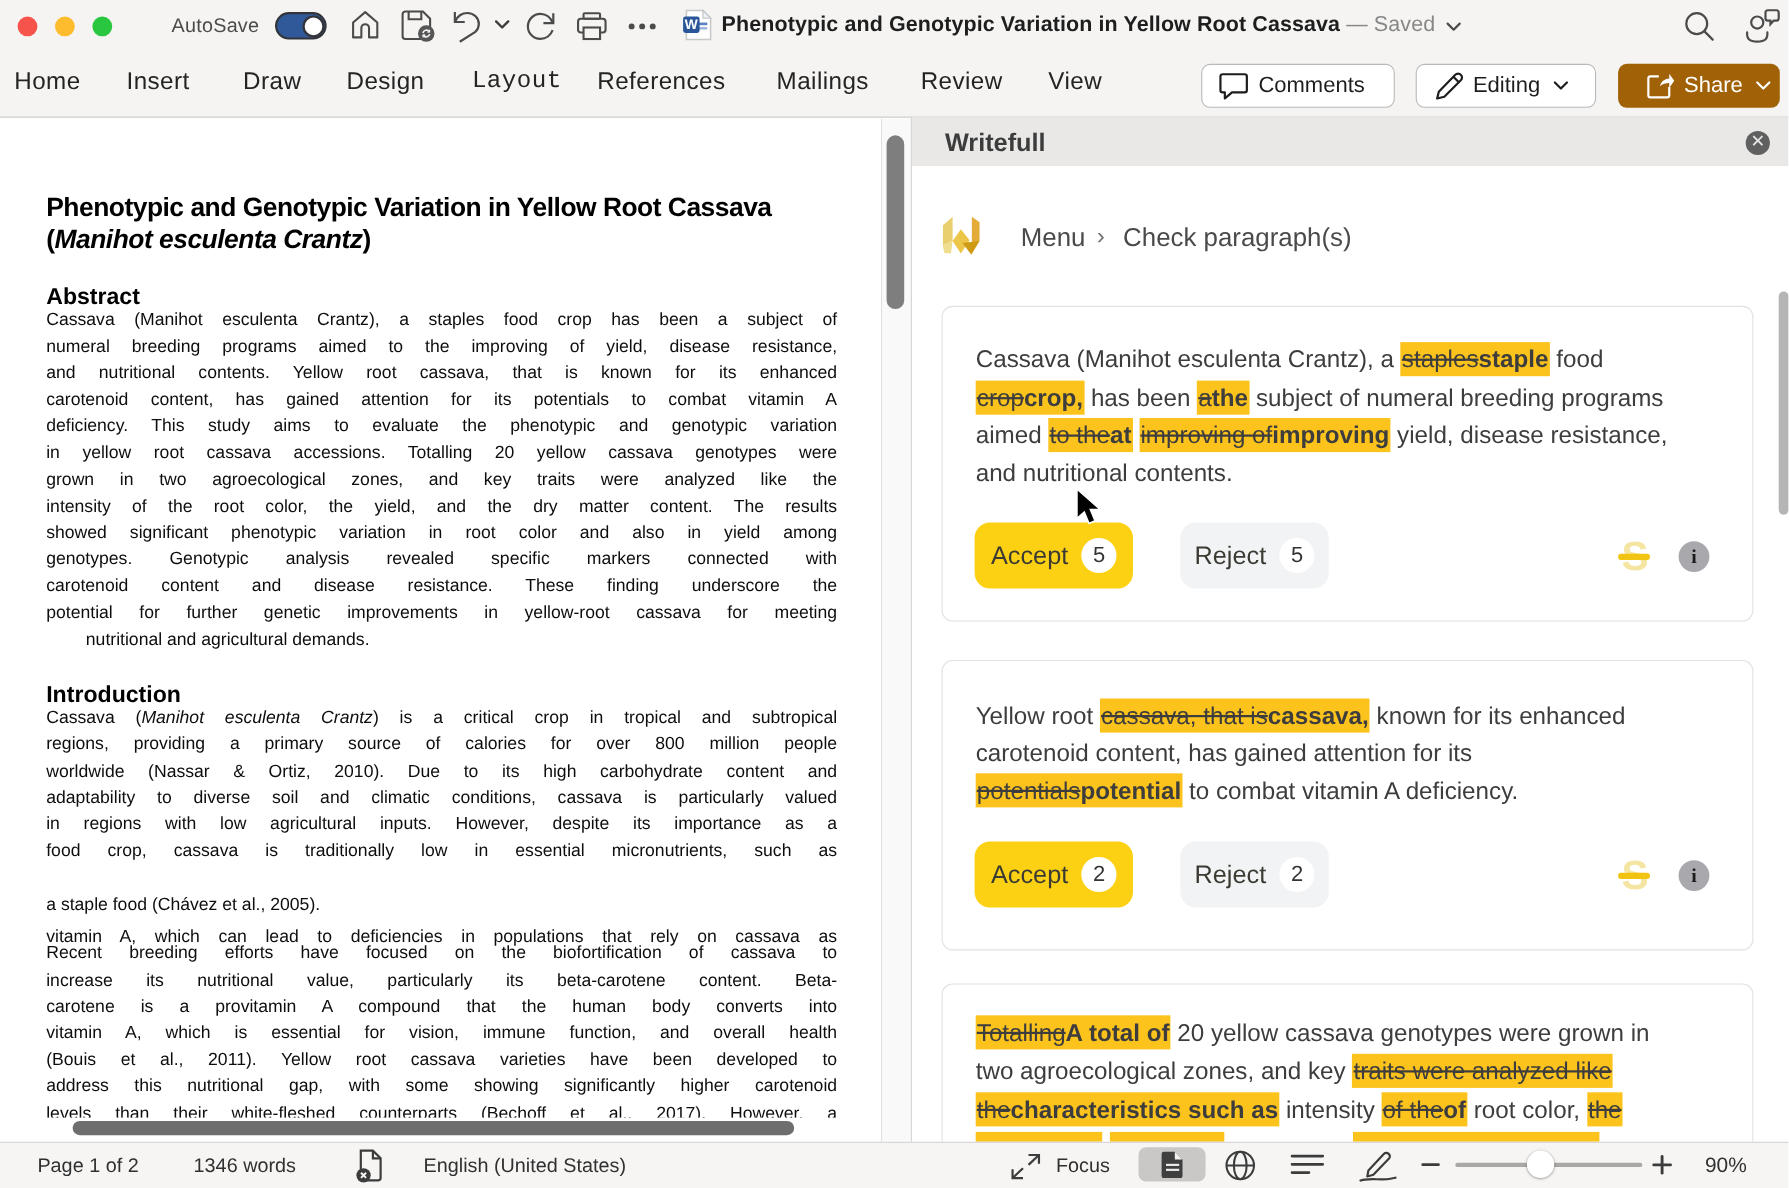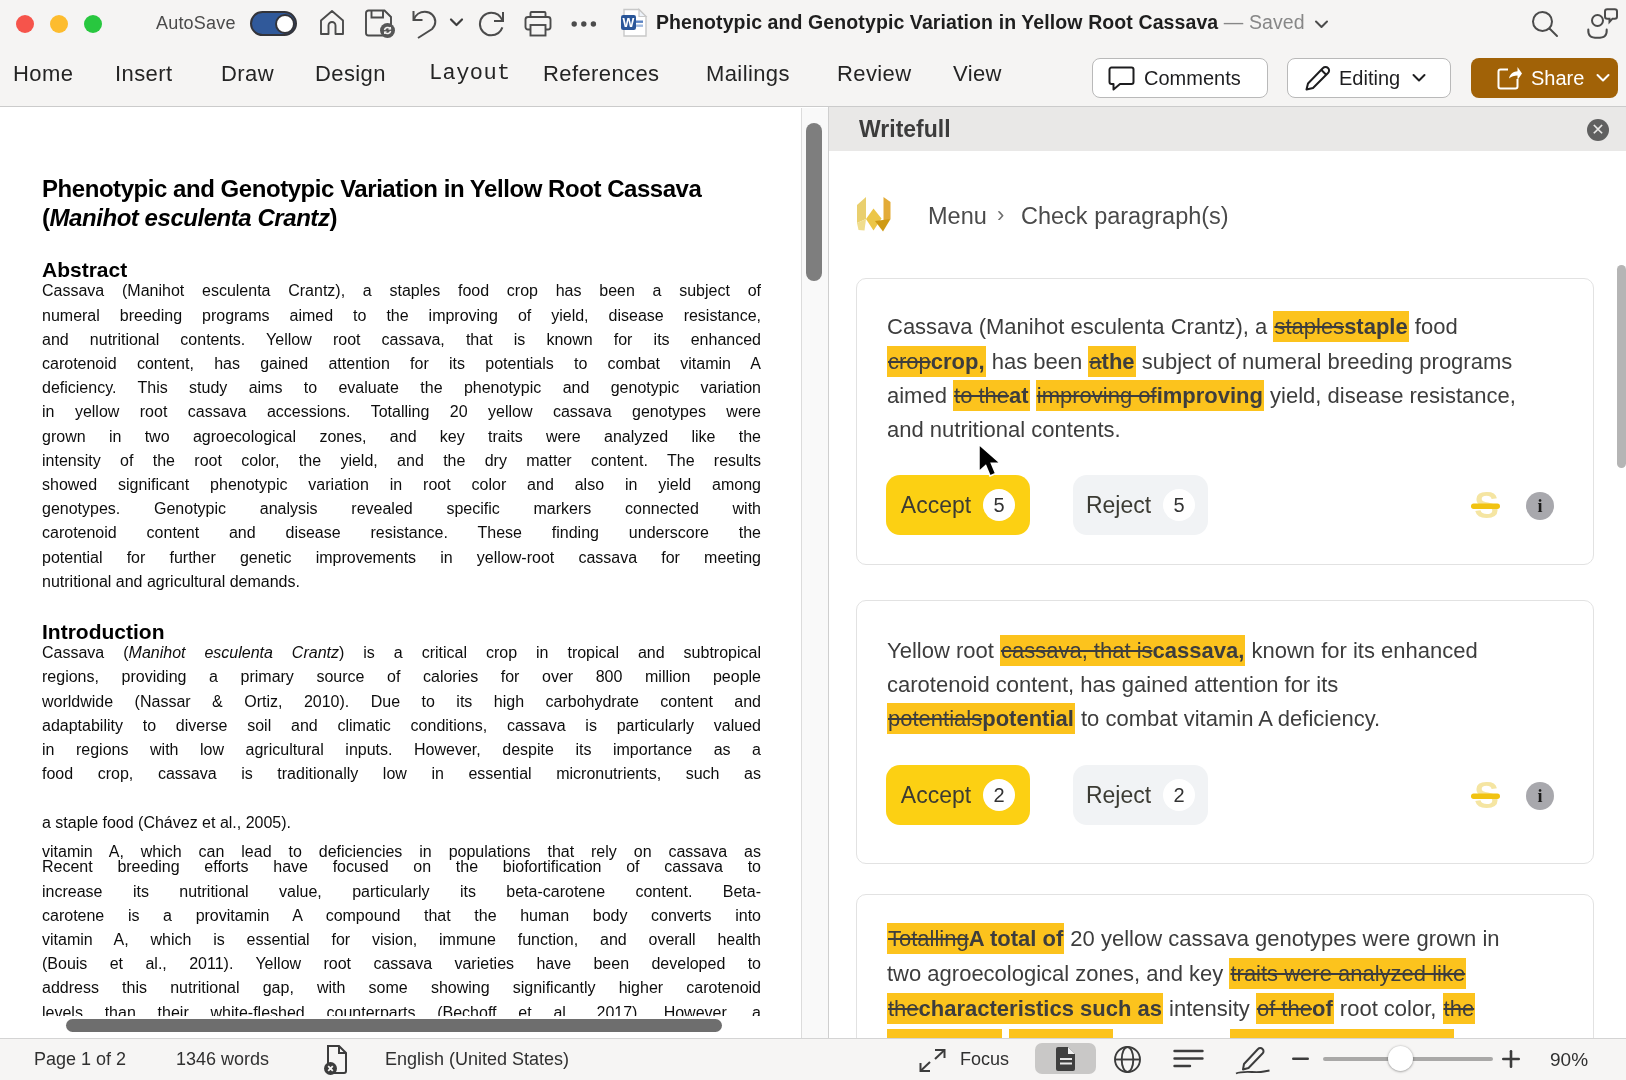--- a/index.html
+++ b/index.html
@@ -180,21 +180,21 @@
     <div class="dl" style="top:222.7px;">and nutritional contents. Yellow root cassava, that is known for its enhanced</div>
     <div class="dl" style="top:246.9px;">carotenoid content, has gained attention for its potentials to combat vitamin A</div>
     <div class="dl" style="top:271.1px;">deficiency. This study aims to evaluate the phenotypic and genotypic variation</div>
     <div class="dl" style="top:295.3px;">in yellow root cassava accessions. Totalling 20 yellow cassava genotypes were</div>
     <div class="dl" style="top:319.5px;">grown in two agroecological zones, and key traits were analyzed like the</div>
     <div class="dl" style="top:343.7px;">intensity of the root color, the yield, and the dry matter content. The results</div>
     <div class="dl" style="top:367.9px;">showed significant phenotypic variation in root color and also in yield among</div>
     <div class="dl" style="top:392.1px;">genotypes. Genotypic analysis revealed specific markers connected with</div>
     <div class="dl" style="top:416.3px;">carotenoid content and disease resistance. These finding underscore the</div>
     <div class="dl" style="top:440.5px;">potential for further genetic improvements in yellow-root cassava for meeting</div>
-    <div class="dll" style="top:464.7px;">nutritional and agricultural demands.</div>
+    <div class="dll" style="top:464.7px;margin-left:36px;">nutritional and agricultural demands.</div>
     <div class="dhead" style="top:512px;">Introduction</div>
     <div class="dl" style="top:536.2px;">Cassava (<i>Manihot esculenta Crantz</i>) is a critical crop in tropical and subtropical</div>
     <div class="dl" style="top:560.4px;">regions, providing a primary source of calories for over 800 million people</div>
     <div class="dl" style="top:584.6px;">worldwide (Nassar &amp; Ortiz, 2010). Due to its high carbohydrate content and</div>
     <div class="dl" style="top:608.8px;">adaptability to diverse soil and climatic conditions, cassava is particularly valued</div>
     <div class="dl" style="top:633.0px;">in regions with low agricultural inputs. However, despite its importance as a</div>
     <div class="dl" style="top:657.2px;">food crop, cassava is traditionally low in essential micronutrients, such as</div>
     <div class="dl" style="top:703px;margin-top:32px;">vitamin A, which can lead to deficiencies in populations that rely on cassava as</div>
     <div class="dll" style="top:705.6px;">a staple food (Chávez et al., 2005).</div>
     <div class="dl" style="top:750.3px;">Recent breeding efforts have focused on the biofortification of cassava to</div>

